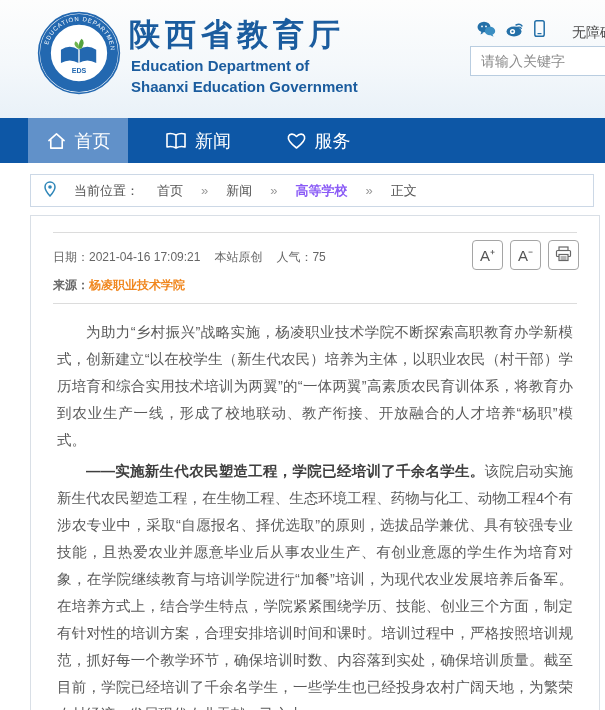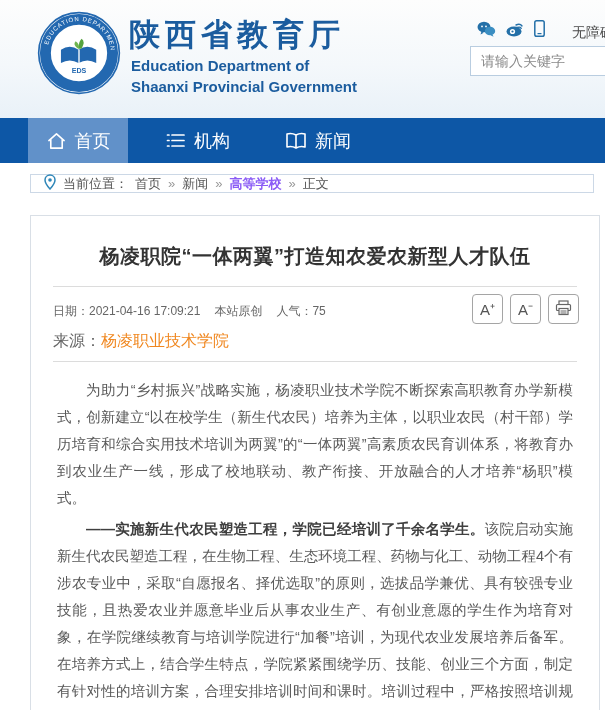--- a/index.html
+++ b/index.html
@@ -46,23 +46,23 @@
   }
   .nav-item {
     width:100px; margin-right:20px; display:flex; align-items:center; justify-content:center;
     gap:8px; color:#fff; font-size:18px; cursor:pointer; white-space:nowrap;
   }
   .nav-item.active { background:#6191c9; }
   .nav-item svg { display:block; }
 
   
   .breadcrumb {
-    position:absolute; left:30px; top:174px; width:564px; height:19px;
+    position:absolute; left:30px; top:174px; width:564px; height:33px;
     border:1px solid #ccd8e6; background:#fff;
-    display:flex; align-items:center; gap:7px; padding-left:13px;
+    display:flex; align-items:center; gap:18px; padding-left:13px;
     font-size:13px; color:#555;
   }
   .breadcrumb .sep { color:#999; }
   .crumb { color:#555; }
   .crumb.hl { color:#8b5cf6; font-weight:bold; }
 
   
   .content {
     position:absolute; left:30px; top:215px; width:570px; height:496px;
     border:1px solid #d9dfe6; border-bottom:none; background:#fff;
@@ -77,21 +77,21 @@
     padding:7px 20px 0 22px;
   }
   .meta-left { font-size:12px; color:#666; padding-top:9px; white-space:nowrap; }
   .meta-left .gap { margin-left:14px; }
   .tools { display:flex; gap:7px; }
   .tool-btn {
     min-width:31px; height:30px; padding:0 5px;
     border:1px solid #a5a5a5; border-radius:4px; background:#fff; color:#555;
     font-size:15px; display:flex; align-items:center; justify-content:center; cursor:pointer;
   }
-  .source-row { padding:7px 22px 9px; font-size:16px; color:#666; }
+  .source-row { padding:7px 22px 9px; font-size:12px; color:#666;font-weight:bold; }
   .source-link { color:#f0871f; text-decoration:none; }
   .article-body {
     padding:15px 26px 0; font-size:14.5px; line-height:27px; color:#595959;
     text-align:justify;
   }
   .article-body p { text-indent:2em; margin-bottom:4px; }
   .article-body .lead { font-weight:bold; color:#3f3f3f; }
 </style>
 </head>
 <body>
@@ -113,21 +113,21 @@
       <path d="M50,46 l0,16" stroke="#ffffff" stroke-width="1.6"></path>
       <path d="M50,45 q-1,-8 3,-12 q5,3 0,12 z" fill="#55a23e"></path>
       <path d="M50,45 q1,-6 -4,-9 q-4,4 3,9 z" fill="#6fb54f"></path>
       <text x="50" y="74" text-anchor="middle" font-size="8.5" font-weight="bold" fill="#2368b0" font-family="Liberation Sans, sans-serif">EDS</text>
     </svg>
   </div>
 
   <div class="site-title">陕西省教育厅</div>
   <div class="site-subtitle">
     <div>Education Department of</div>
-    <div>Shaanxi Provincial Government</div>
+    <div>Shaanxi Education Government</div>
   </div>
 
   <div class="social">
     <span>
       <svg width="19" height="16" viewBox="0 0 19 16">
         <ellipse cx="7" cy="6" rx="6.5" ry="5.3" fill="#2470a8"></ellipse>
         <path d="M4.5,10.5 l-1,3 l3.2,-1.8 z" fill="#2470a8"></path>
         <ellipse cx="13" cy="10" rx="5.2" ry="4.3" fill="#3b8ec2"></ellipse>
         <path d="M15.5,13.5 l1,2.2 l-3,-1.4 z" fill="#3b8ec2"></path>
         <circle cx="5" cy="5.4" r="0.9" fill="#fff"></circle>
@@ -161,40 +161,33 @@
   <div class="nav-item active">
     <span>
       <svg width="21" height="20" viewBox="0 0 22 21">
         <path d="M3,10 L11,3 L19,10 M5,9 L5,18 L17,18 L17,9" fill="none" stroke="#fff" stroke-width="1.7" stroke-linecap="round" stroke-linejoin="round"></path>
       </svg>
     </span>
     <span>首页</span>
   </div>
   <div class="nav-item">
     <span>
-      <svg width="20" height="17" viewBox="0 0 20 17">
-        <g stroke="#fff" stroke-width="1.7" stroke-linecap="round">
-          <line x1="1.5" y1="3" x2="3" y2="3"></line>
-            <line x1="6" y1="3" x2="18" y2="3"></line>
-          <line x1="1.5" y1="8.5" x2="3" y2="8.5"></line>
-            <line x1="6" y1="8.5" x2="18" y2="8.5"></line>
-          <line x1="1.5" y1="14" x2="3" y2="14"></line>
-            <line x1="6" y1="14" x2="18" y2="14"></line>
-        </g>
-      </svg>
-    </span>
-    <span>机构</span>
-  </div>
-  <div class="nav-item">
-    <span>
       <svg width="22" height="18" viewBox="0 0 22 18">
         <path d="M11,3 q-4.5,-2.5 -9,-1 l0,13 q4.5,-1.5 9,1 q4.5,-2.5 9,-1 l0,-13 q-4.5,-1.5 -9,1 z M11,3 l0,13" fill="none" stroke="#fff" stroke-width="1.6" stroke-linejoin="round"></path>
       </svg>
     </span>
     <span>新闻</span>
+  </div>
+  <div class="nav-item">
+    <span>
+      <svg width="21" height="19" viewBox="0 0 21 19">
+        <path d="M10.5,17 C4,12 1.5,8.5 2.5,5.5 C3.5,2.7 7.5,2 10.5,5.5 C13.5,2 17.5,2.7 18.5,5.5 C19.5,8.5 17,12 10.5,17 z" fill="none" stroke="#fff" stroke-width="1.6" stroke-linejoin="round"></path>
+      </svg>
+    </span>
+    <span>服务</span>
   </div>
 </div>
 
 <div class="breadcrumb">
   <span>
     <svg width="12" height="16" viewBox="0 0 12 16">
       <path d="M6,1 C3.2,1 1,3.2 1,6 C1,9.5 6,15 6,15 C6,15 11,9.5 11,6 C11,3.2 8.8,1 6,1 z" fill="none" stroke="#2e86b8" stroke-width="1.5"></path>
       <circle cx="6" cy="6" r="1.8" fill="#2e86b8"></circle>
     </svg>
   </span>
@@ -203,21 +196,20 @@
   <span class="sep">»</span>
   <span class="crumb">新闻</span>
   <span class="sep">»</span>
   <span class="crumb hl">高等学校</span>
   <span class="sep">»</span>
   <span class="crumb">正文</span>
 </div>
 
 <div class="content">
 
-  <h1 class="article-title">杨凌职院“一体两翼”打造知农爱农新型人才队伍</h1>
 
   <div class="divider"></div>
 
   <div class="meta-row">
     <div class="meta-left">
       <span>日期：</span><span>2021-04-16 17:09:21</span><span class="gap">本站原创</span><span class="gap">人气：</span><span>75</span>
     </div>
     <div class="tools">
       <button class="tool-btn">A⁺</button>
       <button class="tool-btn">A⁻</button>

